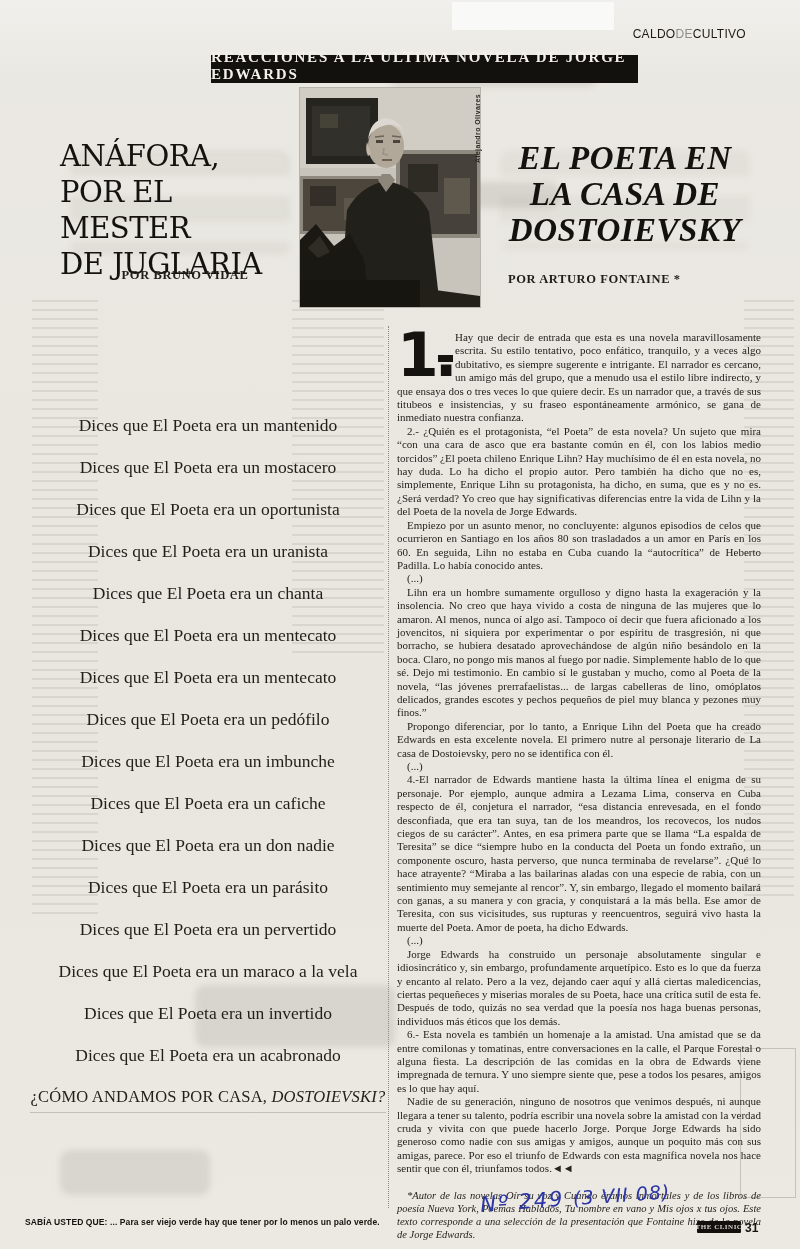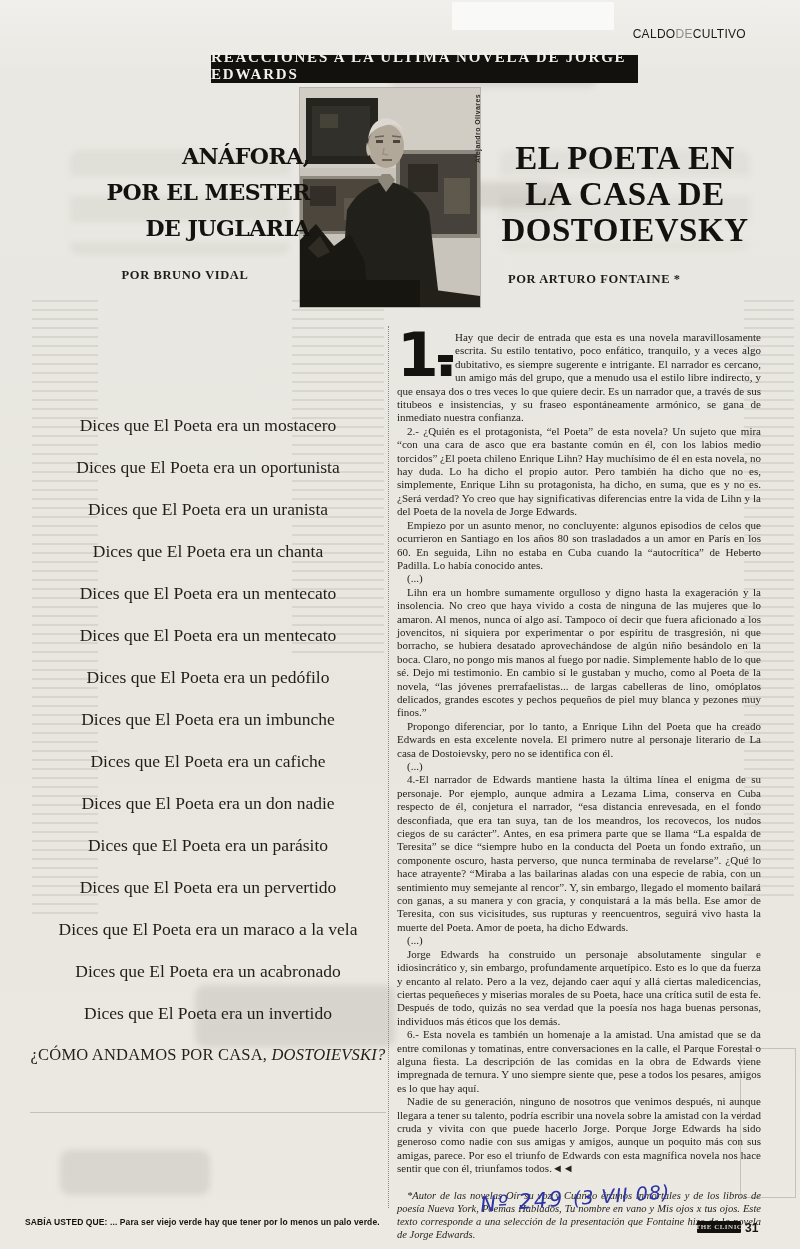--- a/index.html
+++ b/index.html
@@ -23,25 +23,25 @@
           font-family:"Liberation Serif",serif;}
   
   .photo{position:absolute;left:300px;top:88px;width:180px;height:219px;background:#c9c4bb;
          box-shadow:0 0 0 1px rgba(90,86,78,.35);}
   .photo svg{display:block;width:100%;height:100%;}
   .credit{position:absolute;top:6px;right:-1px;writing-mode:vertical-rl;transform:rotate(180deg);
           font-family:"Liberation Sans",sans-serif;font-size:7px;font-weight:bold;color:#2e2c28;
           letter-spacing:.4px;}
   
   .hl-left{position:absolute;left:60px;top:138px;width:250px;
-           font-family:"DejaVu Serif",serif;font-weight:700;font-size:22px;line-height:36px;
-           letter-spacing:-.5px;color:#14120f;text-align:right;}
+           font-family:"DejaVu Serif",serif;font-weight:400;font-size:29px;line-height:36px;
+           letter-spacing:-.5px;color:#14120f;}
   .hl-right{position:absolute;left:488px;top:140px;width:274px;text-align:center;
             font-family:"Liberation Serif",serif;font-weight:bold;font-size:33px;line-height:36px;
-            letter-spacing:.5px;color:#14120f;}
+            letter-spacing:.5px;color:#14120f;font-style:italic;}
   .byline{position:absolute;font-family:"Liberation Serif",serif;font-weight:bold;
           font-size:12.5px;letter-spacing:.6px;color:#201d19;}
   .byline.l{left:60px;top:268px;width:250px;text-align:center;}
   .byline.r{left:508px;top:272px;}
   
   .poem{position:absolute;left:30px;top:404px;width:356px;text-align:center;}
   .poem div{height:42px;line-height:42px;font-size:17.5px;color:#221e1a;white-space:nowrap;}
   .poem .closing{font-size:16.5px;letter-spacing:.2px;}
   .poem .closing em{font-style:italic;}
   
@@ -148,35 +148,36 @@
     <div>EL POETA EN</div>
     <div>LA CASA DE</div>
     <div>DOSTOIEVSKY</div>
   </div>
   <div class="byline r">POR ARTURO FONTAINE *</div>
 
   <div class="vdots"></div>
   <div class="hline"></div>
 
   <div class="poem">
+    <div>Dices que El Poeta era un mantenido</div>
     <div>Dices que El Poeta era un mostacero</div>
     <div>Dices que El Poeta era un oportunista</div>
     <div>Dices que El Poeta era un uranista</div>
     <div>Dices que El Poeta era un chanta</div>
     <div>Dices que El Poeta era un mentecato</div>
     <div>Dices que El Poeta era un mentecato</div>
     <div>Dices que El Poeta era un pedófilo</div>
     <div>Dices que El Poeta era un imbunche</div>
     <div>Dices que El Poeta era un cafiche</div>
     <div>Dices que El Poeta era un don nadie</div>
     <div>Dices que El Poeta era un parásito</div>
     <div>Dices que El Poeta era un pervertido</div>
     <div>Dices que El Poeta era un maraco a la vela</div>
+    <div>Dices que El Poeta era un invertido</div>
     <div>Dices que El Poeta era un acabronado</div>
-    <div>Dices que El Poeta era un invertido</div>
     <div class="closing"><span>¿CÓMO ANDAMOS POR CASA, </span><em>DOSTOIEVSKI?</em></div>
   </div>
 
   <div class="article">
     <p class="first">
       <span class="dropwrap"><span class="num">1.</span><span class="dash">-</span></span><span>Hay que decir de entrada que esta es una novela maravillosamente escrita. Su estilo tentativo, poco enfático, tranquilo, y a veces algo dubitativo, es siempre sugerente e intrigante. El narrador es cercano, un amigo más del grupo, que a menudo usa el estilo libre indirecto, y que ensaya dos o tres veces lo que quiere decir. Es un narrador que, a través de sus titubeos e insistencias, y su fraseo espontáneamente armónico, se gana de inmediato nuestra confianza.</span>
     </p>
     <p>2.- ¿Quién es el protagonista, “el Poeta” de esta novela? Un sujeto que mira “con una cara de asco que era bastante común en él, con los labios medio torcidos” ¿El poeta chileno Enrique Lihn? Hay muchísimo de él en esta novela, no hay duda. Lo ha dicho el propio autor. Pero también ha dicho que no es, simplemente, Enrique Lihn su protagonista, ha dicho, en suma, que es y no es. ¿Será verdad? Yo creo que hay significativas diferencias entre la vida de Lihn y la del Poeta de la novela de Jorge Edwards.</p>
     <p>Empiezo por un asunto menor, no concluyente: algunos episodios de celos que ocurrieron en Santiago en los años 80 son trasladados a un amor en París en los 60. En seguida, Lihn no estaba en Cuba cuando la “autocrítica” de Heberto Padilla. Lo había conocido antes.</p>
     <p class="gap">(...)</p>

